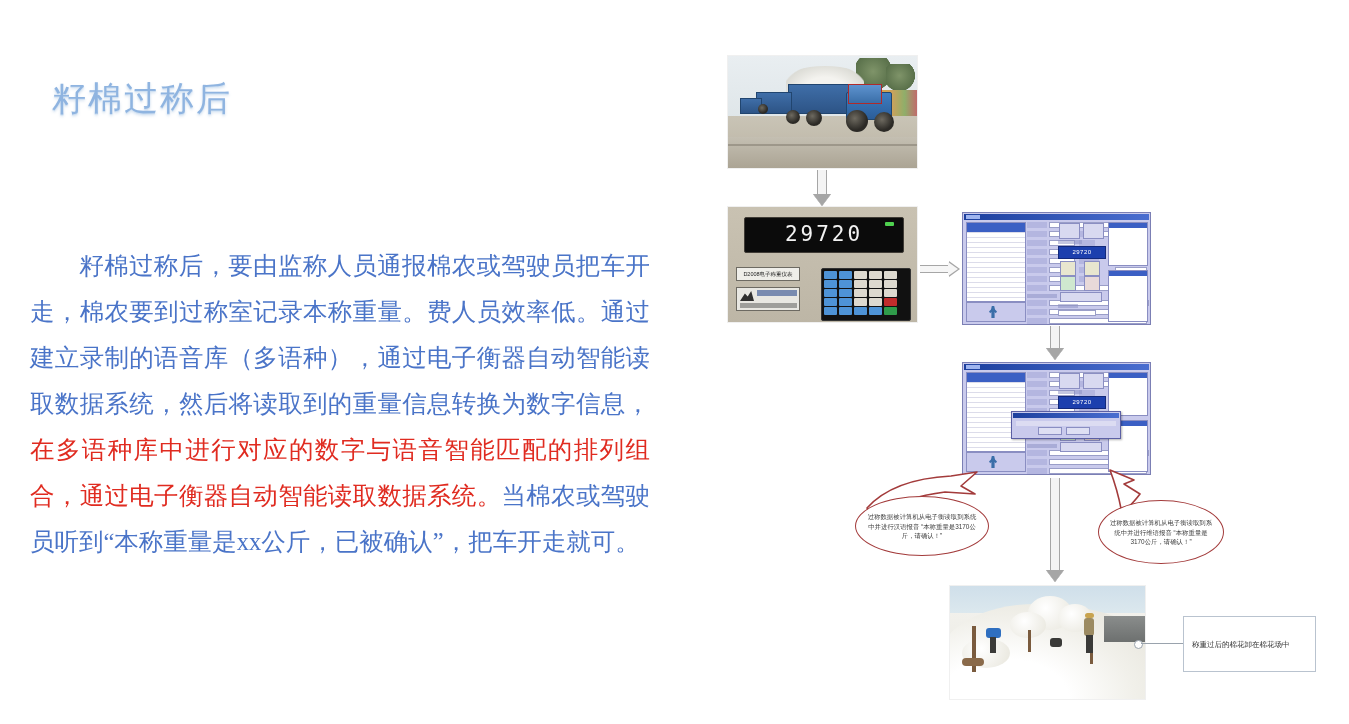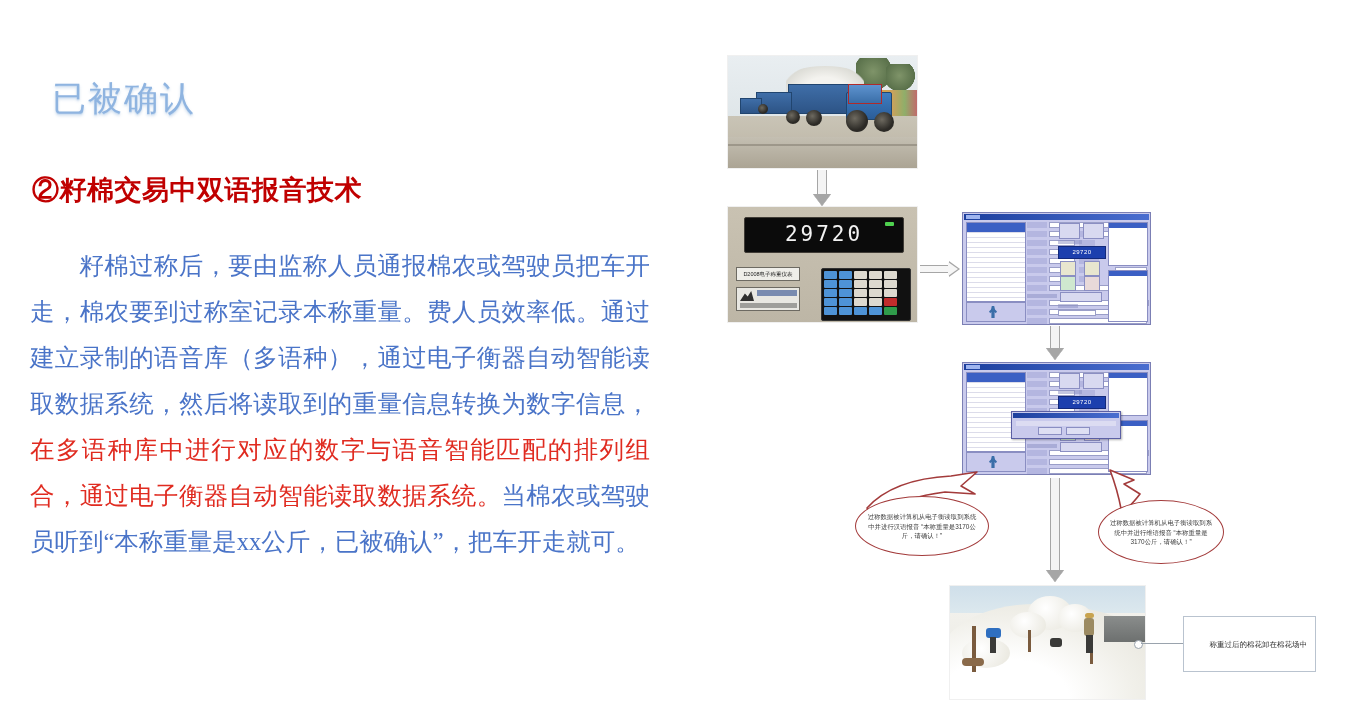--- a/index.html
+++ b/index.html
@@ -177,34 +177,33 @@
       background:#fff;}
   .callout .ctext{position:absolute;left:8%;right:8%;top:50%;
       transform:translateY(-50%);
       font-size:6.4px;line-height:9.5px;color:#3a3a3a;text-align:center;
       font-family:"Liberation Sans",sans-serif;}
   .tail{position:absolute;}
   .tail svg{display:block;overflow:visible;}
 
   .textbox{position:absolute;background:#fff;border:1px solid #b9c3cf;}
   .textbox .tb{position:absolute;left:8px;right:8px;top:50%;transform:translateY(-50%);
-      font-size:7.5px;line-height:11px;color:#333;text-align:right;
+      font-size:7.5px;line-height:11px;color:#333;text-align:left;
       font-family:"Liberation Sans",sans-serif;}
   .conn-line{position:absolute;height:1px;background:#9aa3ad;}
   .conn-dot{position:absolute;width:7px;height:7px;border-radius:50%;
       border:1px solid #9aa3ad;background:#fff;}
 </style>
 </head>
 <body>
 
 <div class="slide">
 
-  <div class="title">已被确认</div>
-
-  <div class="subhead">②籽棉交易中双语报音技术</div>
+  <div class="title">籽棉过称后</div>
+
 
   <div class="body-text">
     <span class="ind"></span><span class="blue">籽棉过称后，要由监称人员通报棉农或驾驶员把车开走，棉农要到过称室记录本称重量。费人员效率低。通过建立录制的语音库（多语种），通过电子衡器自动智能读取数据系统，然后将读取到的重量信息转换为数字信息，</span><span class="red">在多语种库中进行对应的数字与语音智能匹配的排列组合，通过电子衡器自动智能读取数据系统。</span><span class="blue">当棉农或驾驶员听到“本称重量是xx公斤，已被确认”，把车开走就可。</span>
   </div>
 
   <div class="diagram">
 
     <div class="photo" id="photo-truck">
       <div class="sky"></div>
       <div class="ground"></div>

